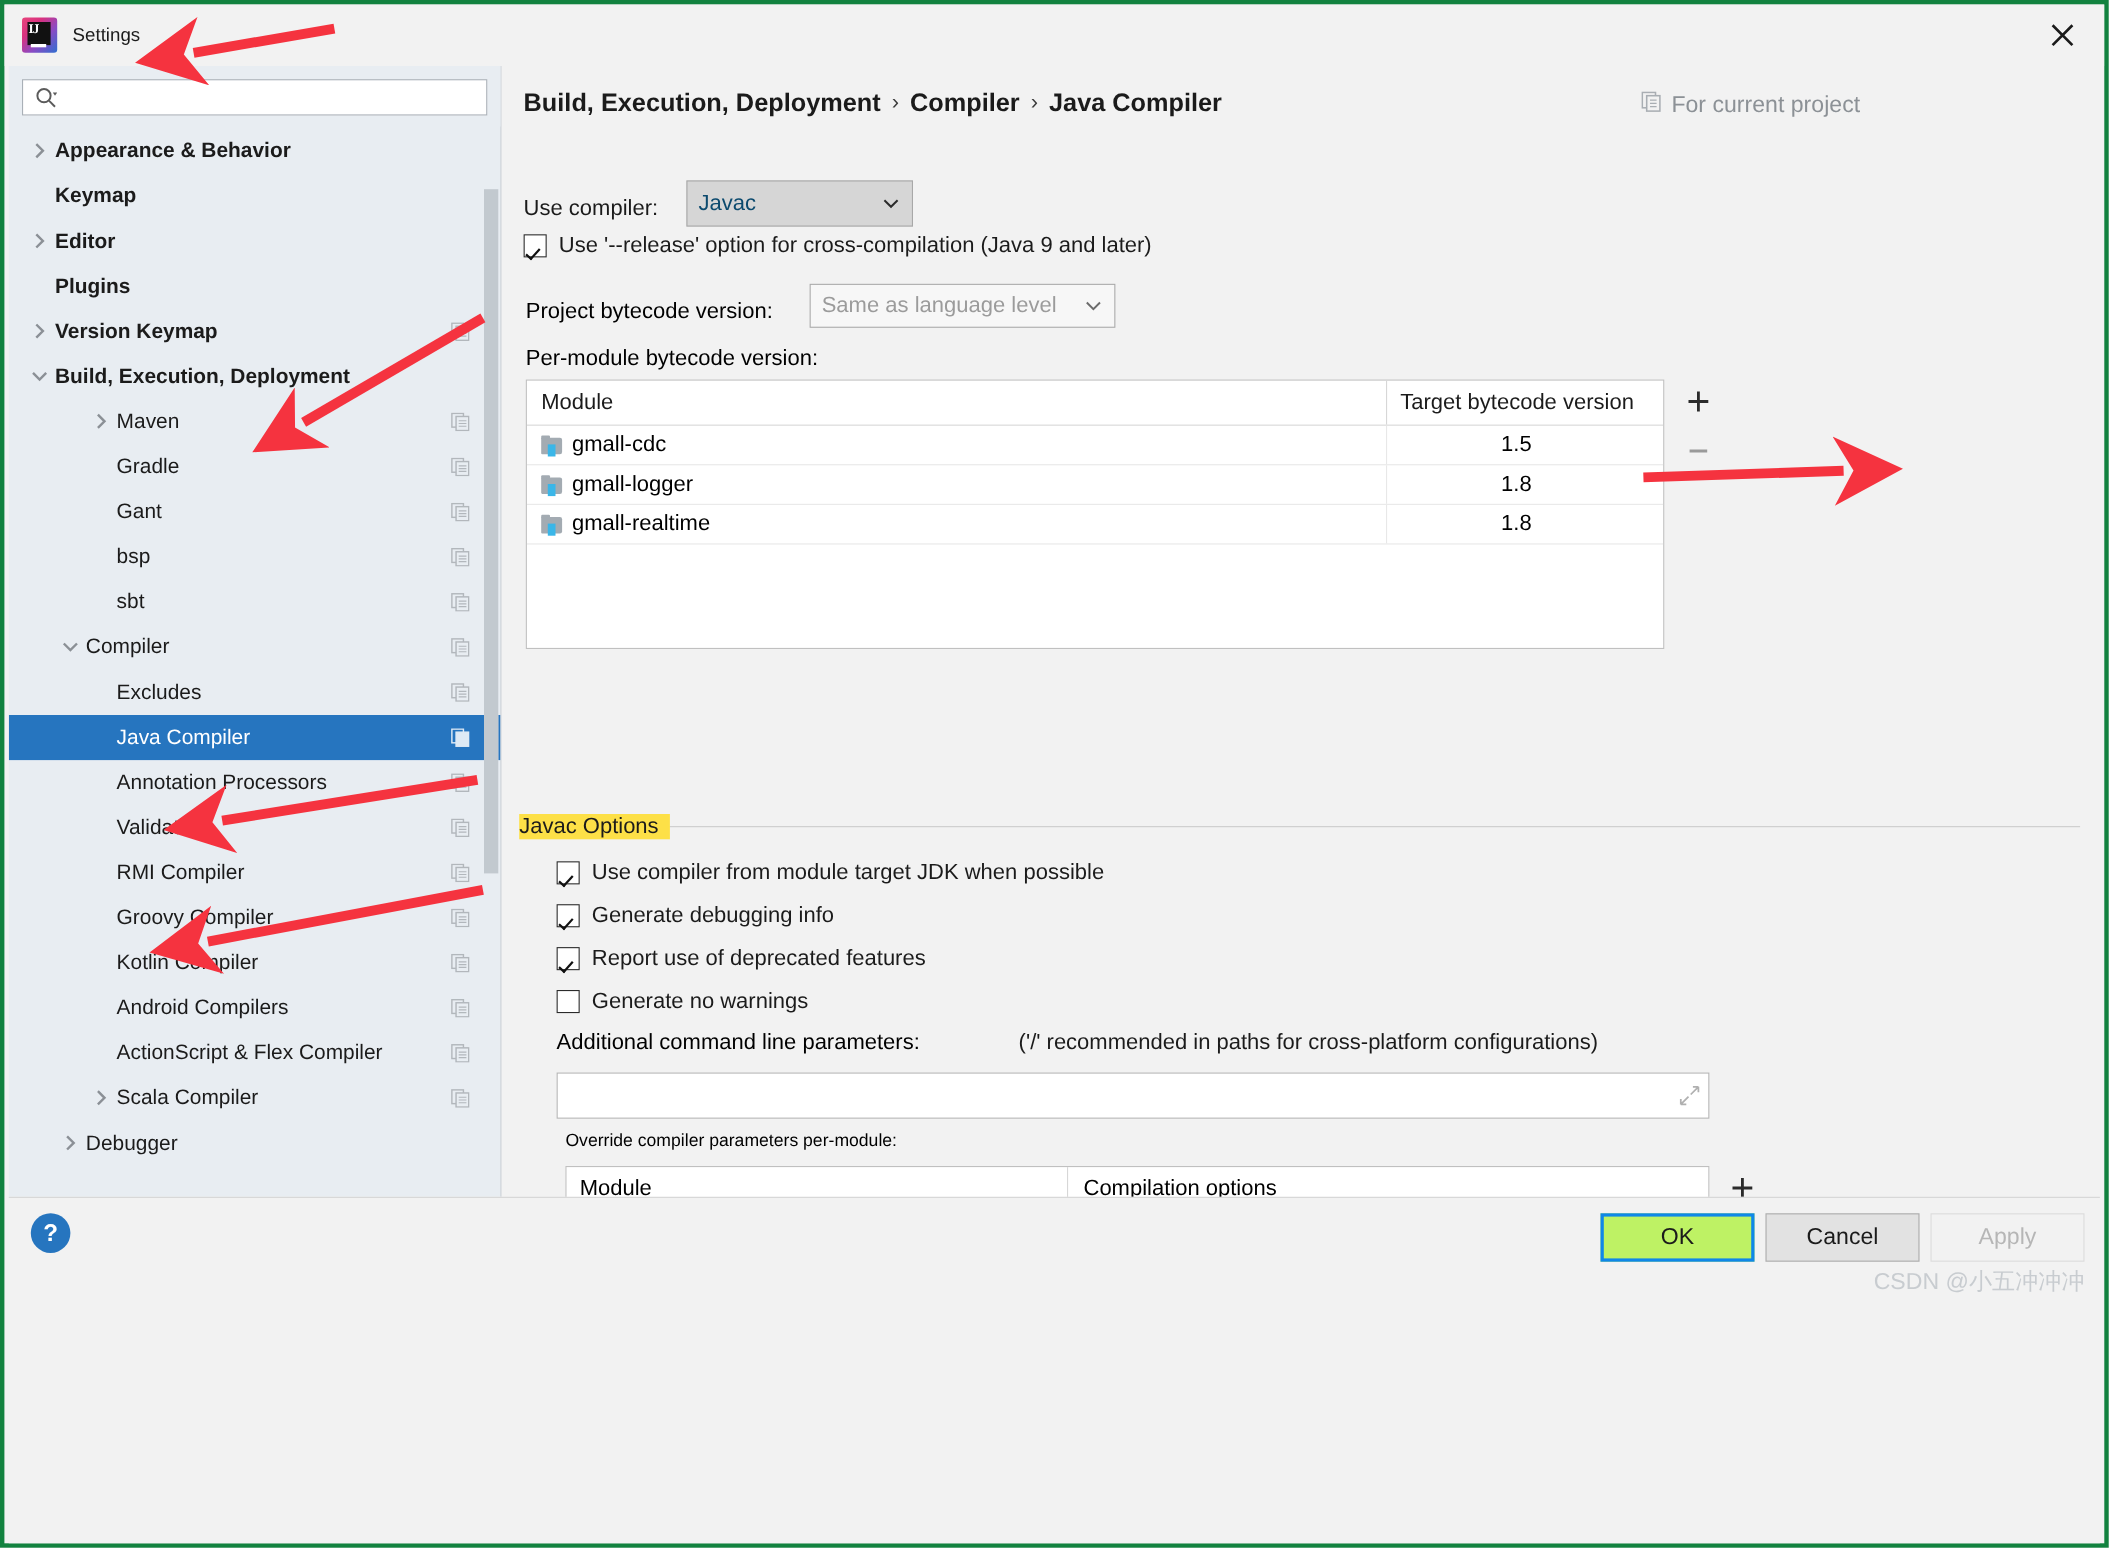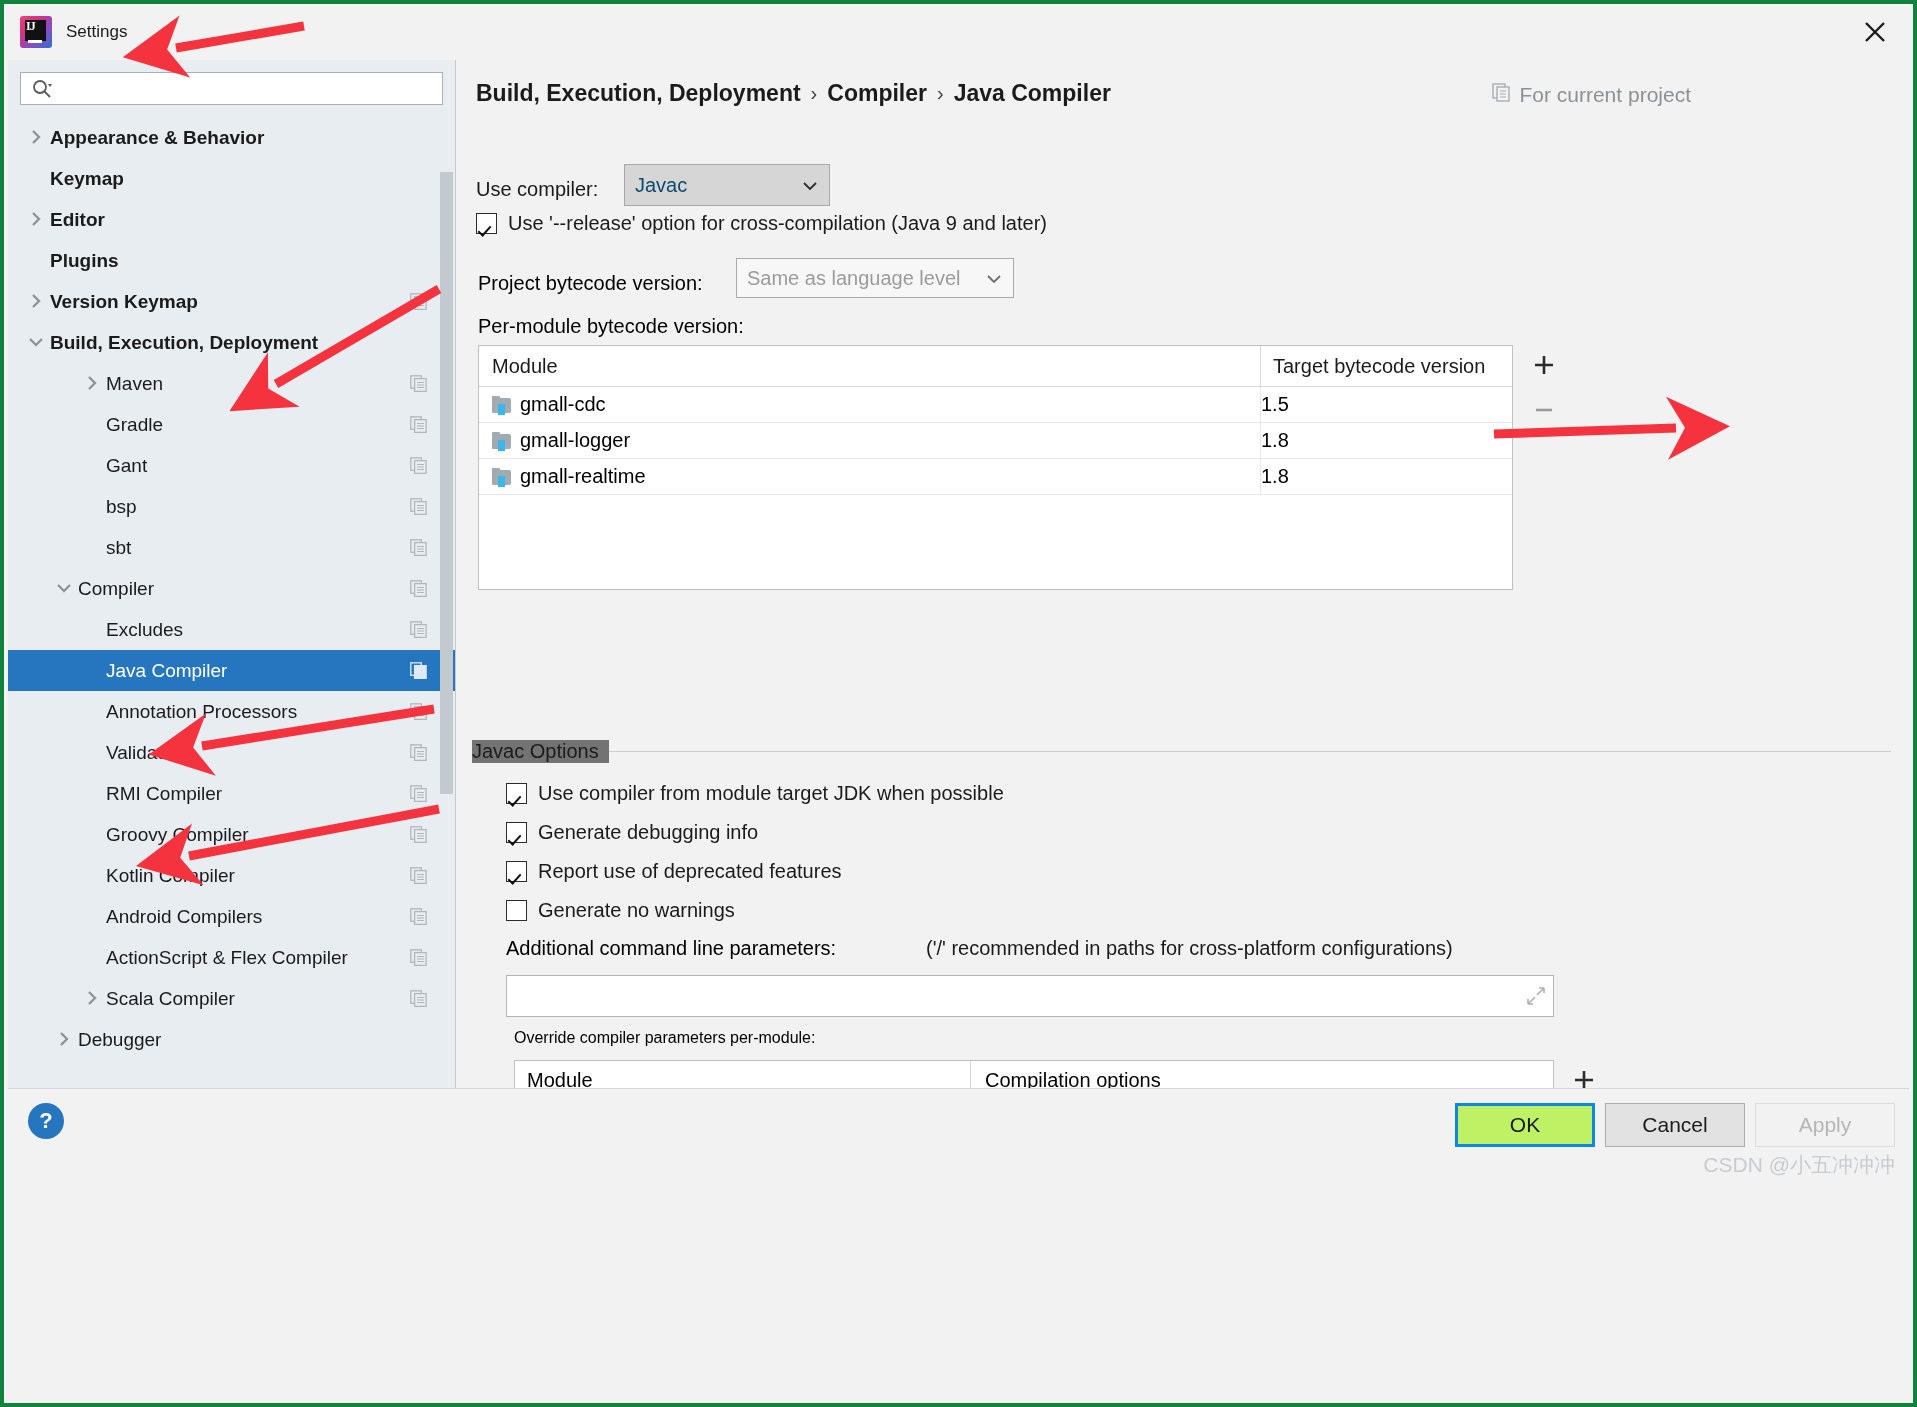--- a/index.html
+++ b/index.html
@@ -261,21 +261,21 @@
     height: 36px;
     align-items: center;
     border-bottom: 1px solid #e8e8e8;
     font-size: 20px;
   }
   #module-table .tc1 { flex: 1; display:flex; align-items:center; padding-left: 13px; gap: 8px;}
   #module-table .tc2 {
     width: 252px;
     border-left: 1px solid #e8e8e8;
     height: 100%;
-    display: flex; align-items: center; justify-content: flex-start;
+    display: flex; align-items: center; justify-content: center;
     padding-right: 16px;
   }
   .modicon { width: 20px; height: 18px; position: relative; flex:0 0 auto;}
   .modicon .f {
     position:absolute; left:0; top:2px; width: 19px; height: 15px;
     background:#a3abb2;
     border-radius: 1px 2px 2px 1px;
   }
   .modicon .f::before {
     content:""; position:absolute; left:0; top:-2px;
@@ -293,21 +293,21 @@
     cursor: pointer;
   }
   #tbl-add { left: 1068px; top: 285px; }
   #tbl-remove { left: 1068px; top: 330px; }
 
   
   #javac-legend {
     position: absolute;
     left: 16px; top: 680px;
     font-size: 20px; color:#1b1b1b;
-    background:#737373;
+    background:#fde047;
     padding-right: 10px;
     z-index: 2;
   }
   #javac-rule {
     position: absolute;
     left: 152px; top: 691px;
     right: 18px;
     height: 1px; background:#cdcdcd;
   }
 

